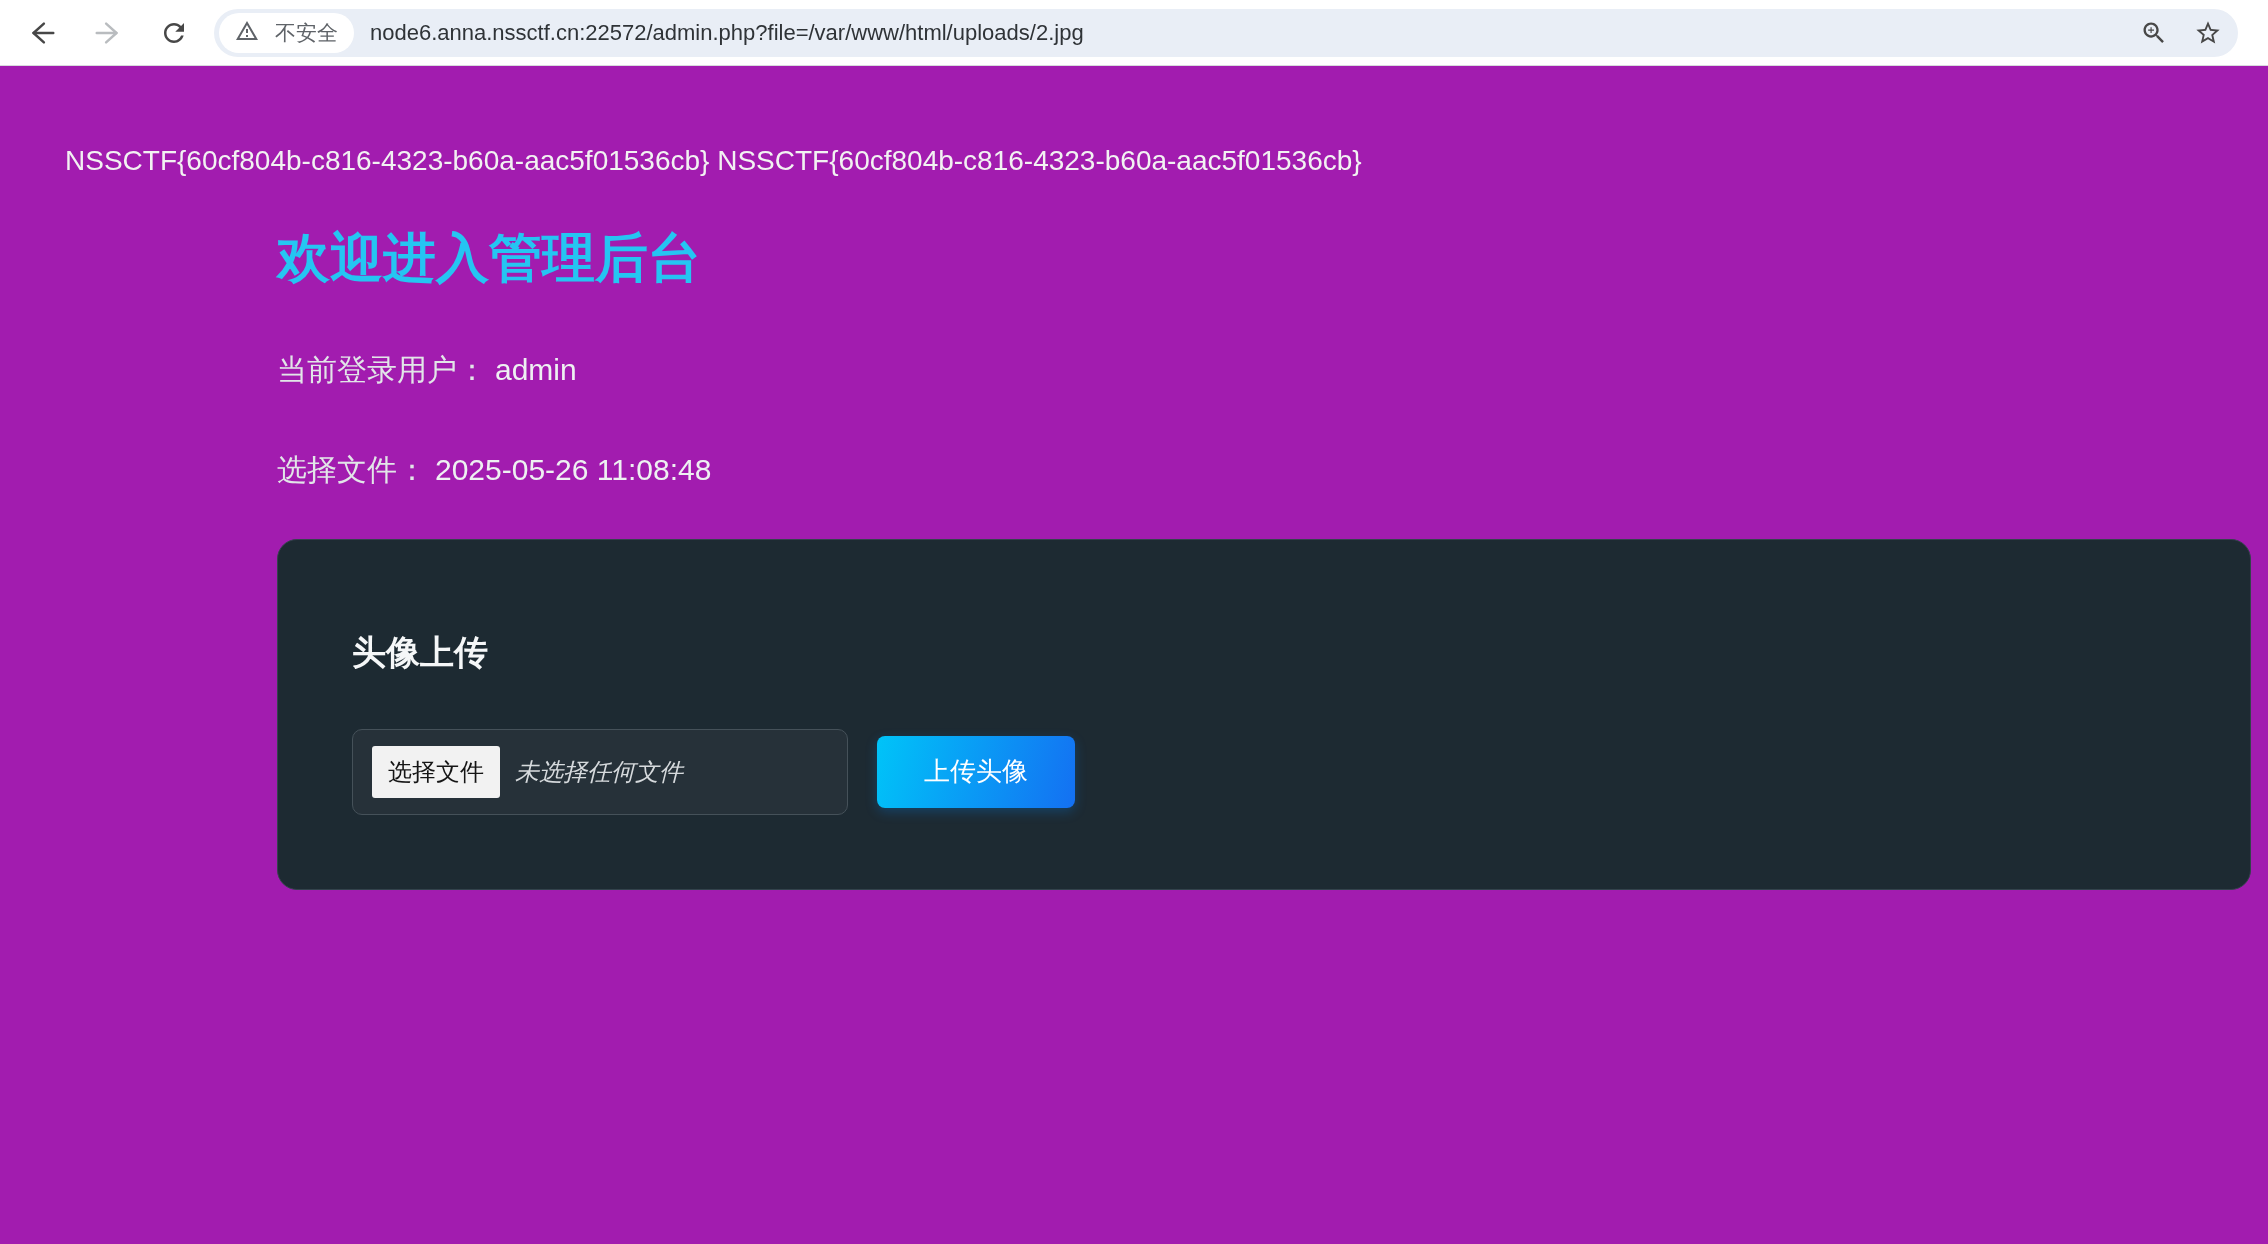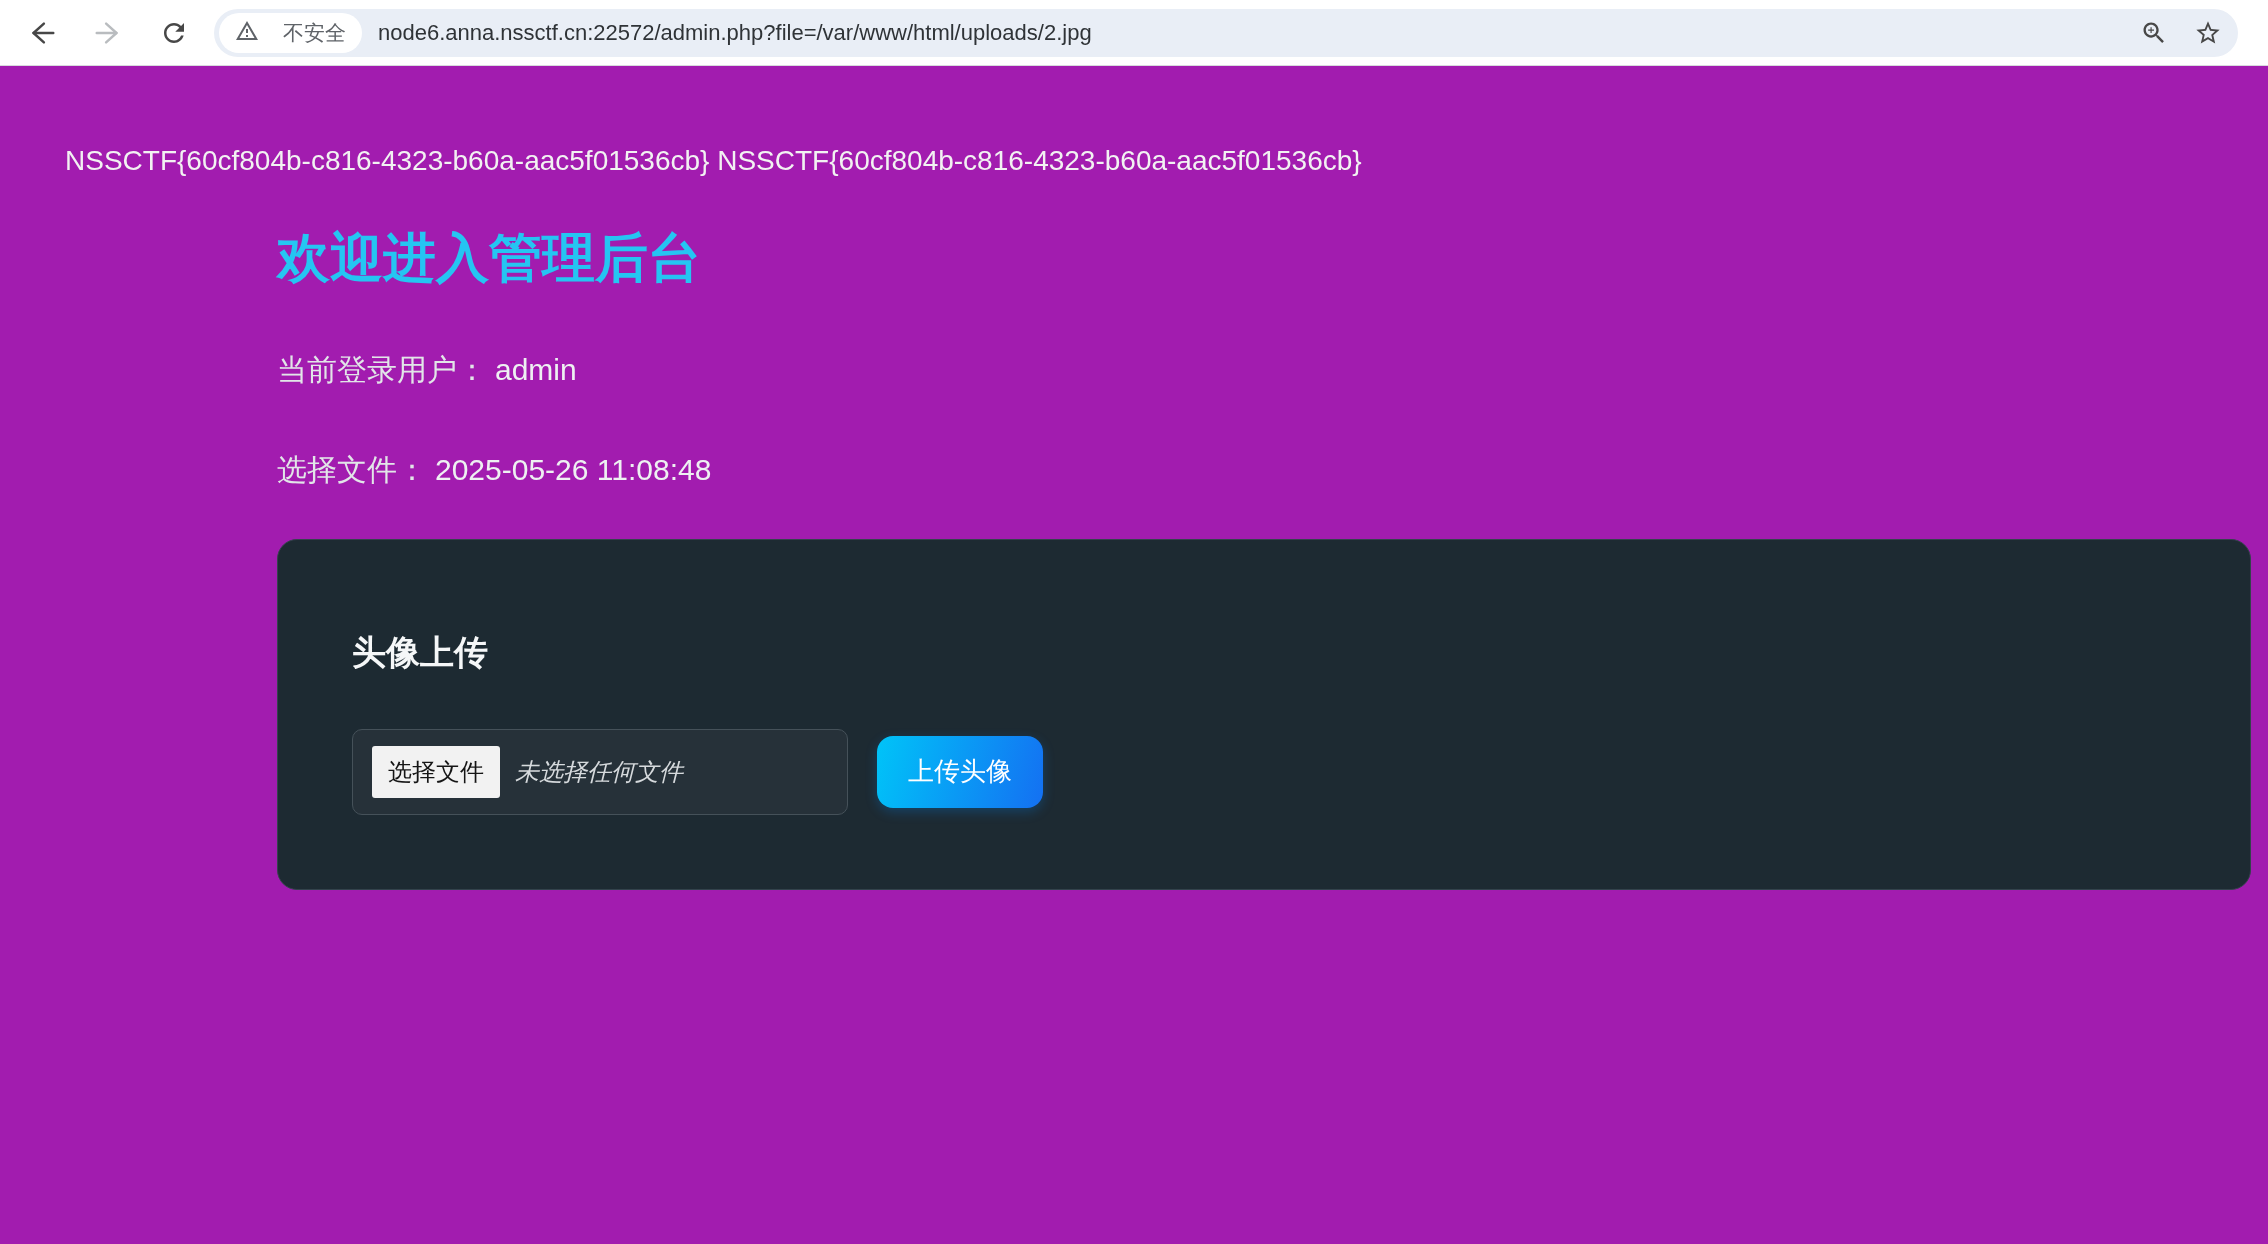--- a/index.html
+++ b/index.html
@@ -21,21 +21,21 @@
   .nav-btn svg { display: block; }
 
   .omnibox {
     flex: 1; height: 48px; margin-left: 14px; margin-right: 30px;
     background: #e9eef6; border-radius: 24px;
     display: flex; align-items: center;
     padding: 0 16px 0 5px;
   }
   .security-chip {
     height: 40px; background: #ffffff; border-radius: 20px;
-    display: flex; align-items: center; gap: 24px;
+    display: flex; align-items: center; gap: 16px;
     padding: 0 16px; cursor: pointer;
   }
   .security-chip .chip-label { font-size: 21px; color: #5f6368; }
   .url-text {
     margin-left: 16px; font-size: 22px; color: #2f3337;
     white-space: nowrap; overflow: hidden;
   }
   .omnibox-right { margin-left: auto; display: flex; align-items: center; gap: 26px; }
   .omnibox-icon { cursor: pointer; display: flex; align-items: center; }
 
@@ -75,22 +75,22 @@
   }
   .choose-file-btn {
     background: #f2f2f2; color: #151515;
     font-size: 24px; font-family: "Liberation Sans", sans-serif;
     padding: 10px 16px; border: none; border-radius: 3px; cursor: pointer; text-align: center;
   }
   .no-file-text { margin-left: 15px; font-size: 24px; color: #d6dadd; font-style: italic; }
 
   .upload-btn {
     margin-left: 29px;
-    width: 166px; height: 72px;
-    border: none; border-radius: 16px;
+    width: 198px; height: 72px;
+    border: none; border-radius: 8px;
     background: linear-gradient(105deg, #00c4f8 0%, #1470f2 100%);
     color: #ffffff; font-size: 26px; font-family: "Liberation Sans", sans-serif;
     cursor: pointer;
     box-shadow: 0 4px 12px rgba(0, 140, 255, 0.25);
   }
 </style>
 </head>
 <body>
 
 <div class="chrome">

